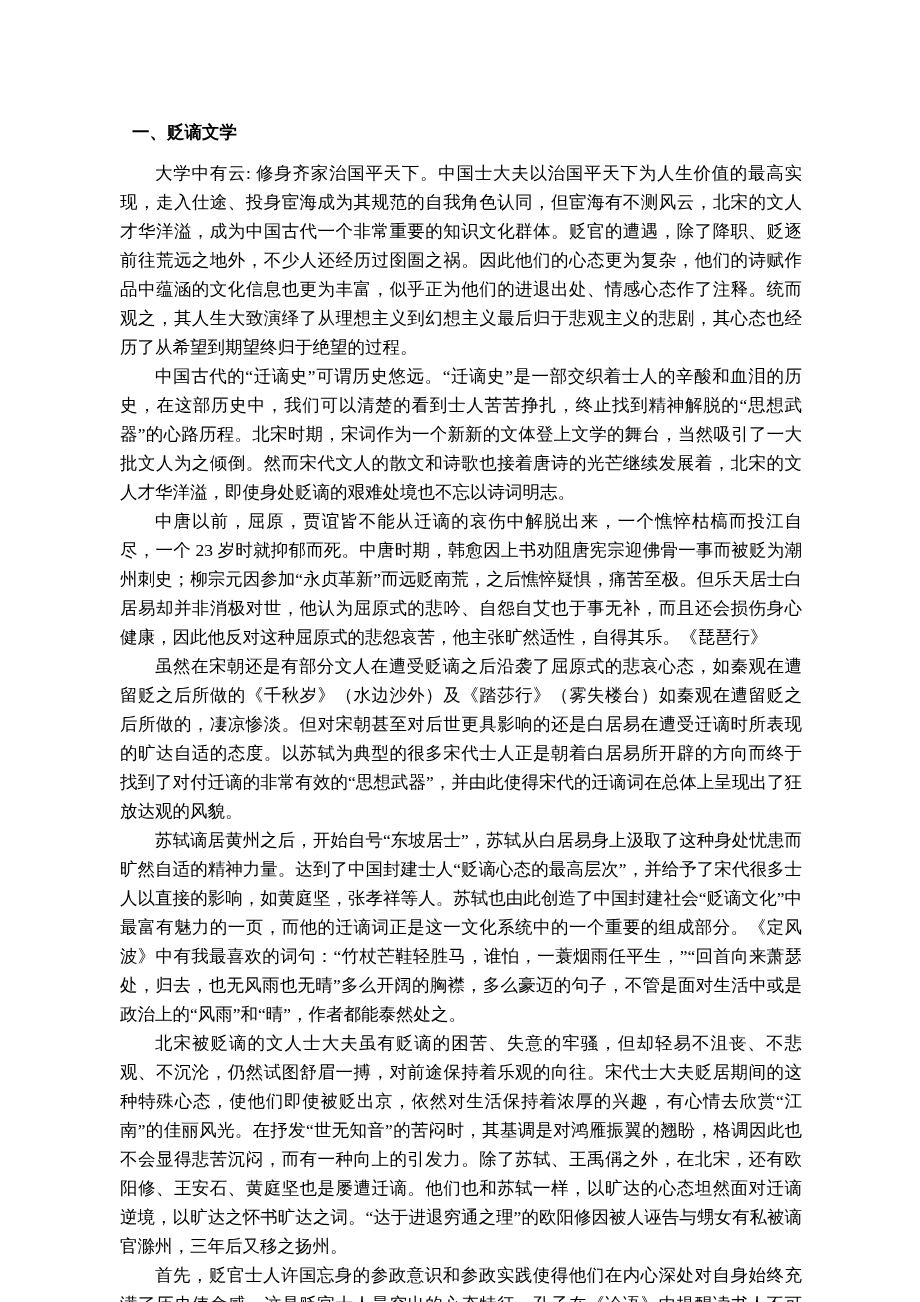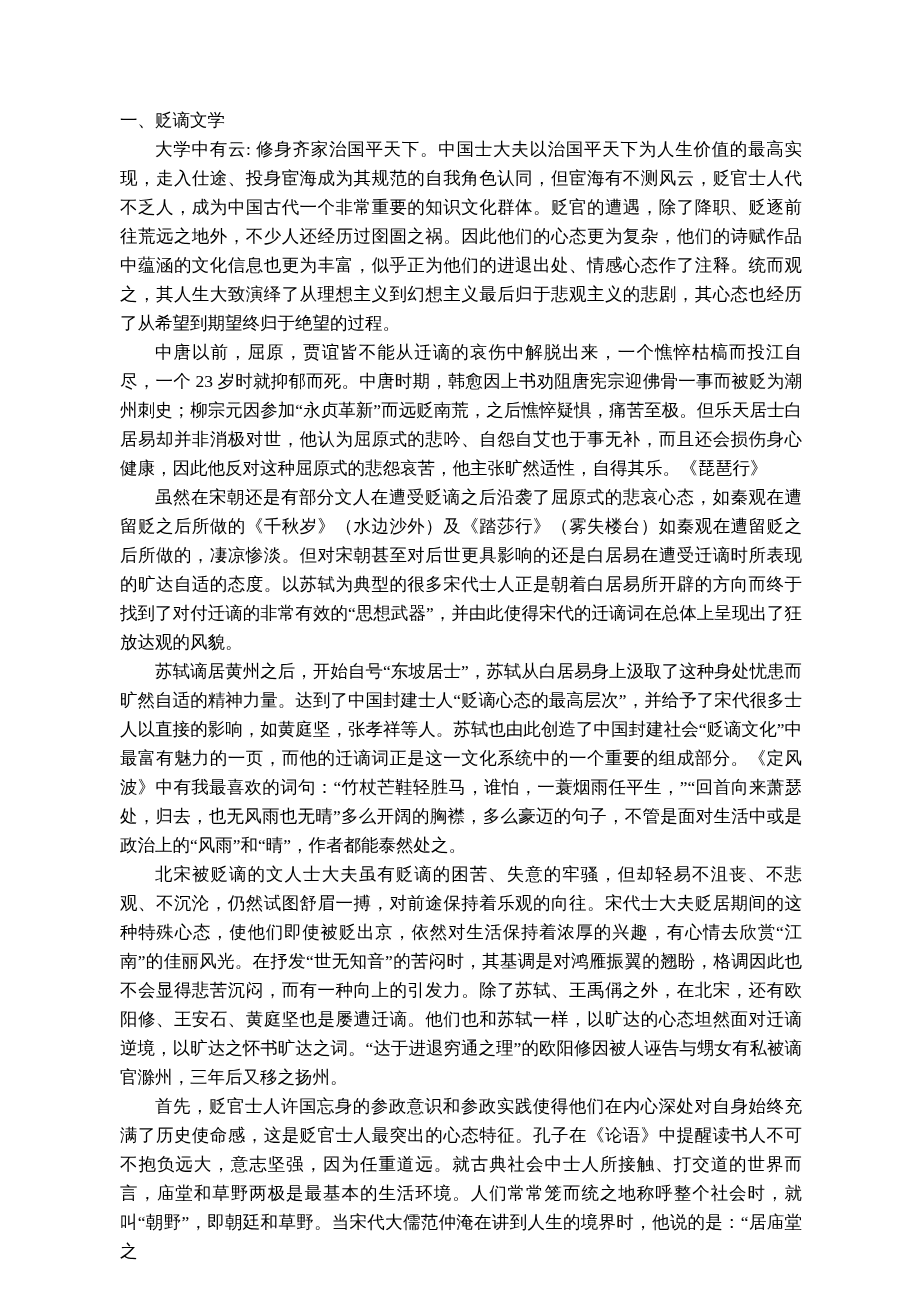--- a/index.html
+++ b/index.html
@@ -16,34 +16,36 @@
     overflow: hidden;
   }
   .doc-text {
     font-family: "Liberation Serif", "DejaVu Serif", serif;
     color: #000000;
     font-size: 17.5px;
     line-height: 29px;
     text-align: justify;
   }
   p.doc-title {
-    margin: 0;
+    margin: 12px;
     text-indent: 0;
+    font-weight: bold;
   }
   p.doc-para {
     margin: 0;
     text-indent: 2em;
   }
 </style>
 </head>
 <body>
 
 <div class="page">
   <div class="doc-text">
     <p class="doc-title">一、贬谪文学</p>
-    <p class="doc-para">大学中有云: 修身齐家治国平天下。中国士大夫以治国平天下为人生价值的最高实现，走入仕途、投身宦海成为其规范的自我角色认同，但宦海有不测风云，贬官士人代不乏人，成为中国古代一个非常重要的知识文化群体。贬官的遭遇，除了降职、贬逐前往荒远之地外，不少人还经历过囹圄之祸。因此他们的心态更为复杂，他们的诗赋作品中蕴涵的文化信息也更为丰富，似乎正为他们的进退出处、情感心态作了注释。统而观之，其人生大致演绎了从理想主义到幻想主义最后归于悲观主义的悲剧，其心态也经历了从希望到期望终归于绝望的过程。</p>
+    <p class="doc-para">大学中有云: 修身齐家治国平天下。中国士大夫以治国平天下为人生价值的最高实现，走入仕途、投身宦海成为其规范的自我角色认同，但宦海有不测风云，北宋的文人才华洋溢，成为中国古代一个非常重要的知识文化群体。贬官的遭遇，除了降职、贬逐前往荒远之地外，不少人还经历过囹圄之祸。因此他们的心态更为复杂，他们的诗赋作品中蕴涵的文化信息也更为丰富，似乎正为他们的进退出处、情感心态作了注释。统而观之，其人生大致演绎了从理想主义到幻想主义最后归于悲观主义的悲剧，其心态也经历了从希望到期望终归于绝望的过程。</p>
+    <p class="doc-para">中国古代的“迁谪史”可谓历史悠远。“迁谪史”是一部交织着士人的辛酸和血泪的历史，在这部历史中，我们可以清楚的看到士人苦苦挣扎，终止找到精神解脱的“思想武器”的心路历程。北宋时期，宋词作为一个新新的文体登上文学的舞台，当然吸引了一大批文人为之倾倒。然而宋代文人的散文和诗歌也接着唐诗的光芒继续发展着，北宋的文人才华洋溢，即使身处贬谪的艰难处境也不忘以诗词明志。</p>
     <p class="doc-para">中唐以前，屈原，贾谊皆不能从迁谪的哀伤中解脱出来，一个憔悴枯槁而投江自尽，一个 23 岁时就抑郁而死。中唐时期，韩愈因上书劝阻唐宪宗迎佛骨一事而被贬为潮州刺史；柳宗元因参加“永贞革新”而远贬南荒，之后憔悴疑惧，痛苦至极。但乐天居士白居易却并非消极对世，他认为屈原式的悲吟、自怨自艾也于事无补，而且还会损伤身心健康，因此他反对这种屈原式的悲怨哀苦，他主张旷然适性，自得其乐。《琵琶行》</p>
     <p class="doc-para">虽然在宋朝还是有部分文人在遭受贬谪之后沿袭了屈原式的悲哀心态，如秦观在遭留贬之后所做的《千秋岁》（水边沙外）及《踏莎行》（雾失楼台）如秦观在遭留贬之后所做的，凄凉惨淡。但对宋朝甚至对后世更具影响的还是白居易在遭受迁谪时所表现的旷达自适的态度。以苏轼为典型的很多宋代士人正是朝着白居易所开辟的方向而终于找到了对付迁谪的非常有效的“思想武器”，并由此使得宋代的迁谪词在总体上呈现出了狂放达观的风貌。</p>
     <p class="doc-para">苏轼谪居黄州之后，开始自号“东坡居士”，苏轼从白居易身上汲取了这种身处忧患而旷然自适的精神力量。达到了中国封建士人“贬谪心态的最高层次”，并给予了宋代很多士人以直接的影响，如黄庭坚，张孝祥等人。苏轼也由此创造了中国封建社会“贬谪文化”中最富有魅力的一页，而他的迁谪词正是这一文化系统中的一个重要的组成部分。《定风波》中有我最喜欢的词句：“竹杖芒鞋轻胜马，谁怕，一蓑烟雨任平生，”“回首向来萧瑟处，归去，也无风雨也无晴”多么开阔的胸襟，多么豪迈的句子，不管是面对生活中或是政治上的“风雨”和“晴”，作者都能泰然处之。</p>
     <p class="doc-para">北宋被贬谪的文人士大夫虽有贬谪的困苦、失意的牢骚，但却轻易不沮丧、不悲观、不沉沦，仍然试图舒眉一搏，对前途保持着乐观的向往。宋代士大夫贬居期间的这种特殊心态，使他们即使被贬出京，依然对生活保持着浓厚的兴趣，有心情去欣赏“江南”的佳丽风光。在抒发“世无知音”的苦闷时，其基调是对鸿雁振翼的翘盼，格调因此也不会显得悲苦沉闷，而有一种向上的引发力。除了苏轼、王禹偁之外，在北宋，还有欧阳修、王安石、黄庭坚也是屡遭迁谪。他们也和苏轼一样，以旷达的心态坦然面对迁谪逆境，以旷达之怀书旷达之词。“达于进退穷通之理”的欧阳修因被人诬告与甥女有私被谪官滁州，三年后又移之扬州。</p>
     <p class="doc-para">首先，贬官士人许国忘身的参政意识和参政实践使得他们在内心深处对自身始终充满了历史使命感，这是贬官士人最突出的心态特征。孔子在《论语》中提醒读书人不可不抱负远大，意志坚强，因为任重道远。就古典社会中士人所接触、打交道的世界而言，庙堂和草野两极是最基本的生活环境。人们常常笼而统之地称呼整个社会时，就叫“朝野”，即朝廷和草野。当宋代大儒范仲淹在讲到人生的境界时，他说的是：“居庙堂之</p>
   </div>
 </div>
 
 </body></html>

